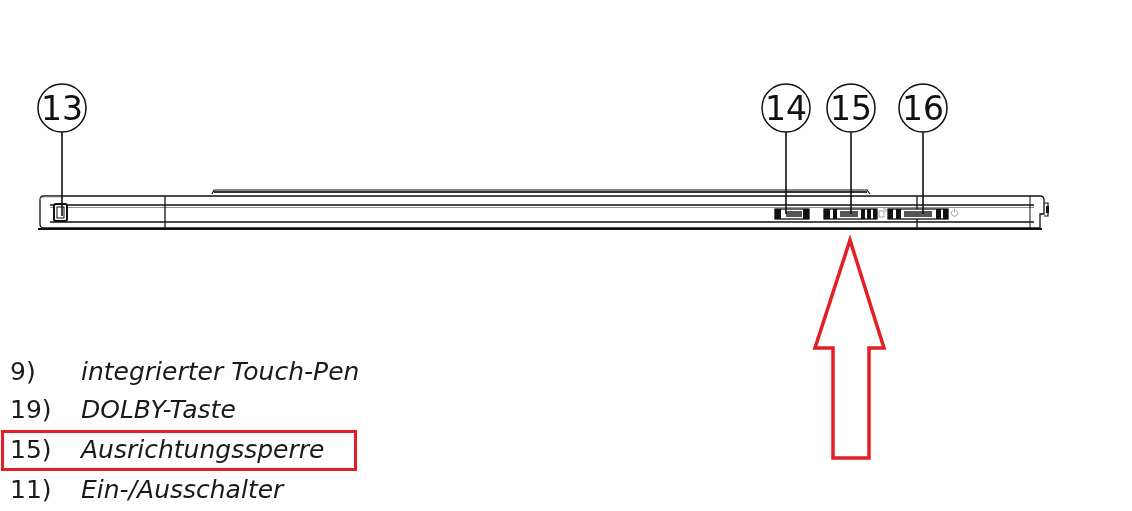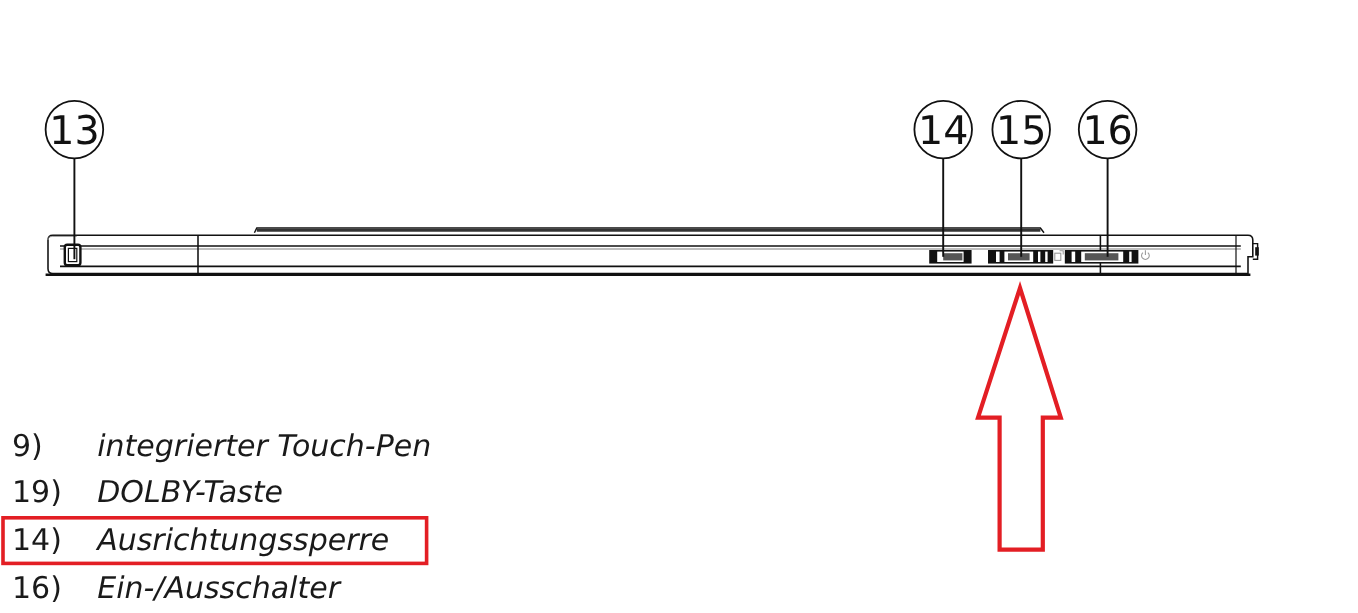--- a/index.html
+++ b/index.html
@@ -108,21 +108,21 @@
 <div class="legend">
   <div class="legend-row" style="top:0px;">
     <span class="legend-num">9)</span>
     <span class="legend-label">integrierter Touch-Pen</span>
   </div>
   <div class="legend-row" style="top:38px;">
     <span class="legend-num">19)</span>
     <span class="legend-label">DOLBY-Taste</span>
   </div>
   <div class="legend-row" style="top:78px;">
-    <span class="legend-num">14)</span>
+    <span class="legend-num">15)</span>
     <span class="legend-label">Ausrichtungssperre</span>
   </div>
   <div class="legend-row" style="top:118px;">
-    <span class="legend-num">16)</span>
+    <span class="legend-num">11)</span>
     <span class="legend-label">Ein-/Ausschalter</span>
   </div>
   <div class="highlight-box"></div>
 </div>
 
 </body></html>

